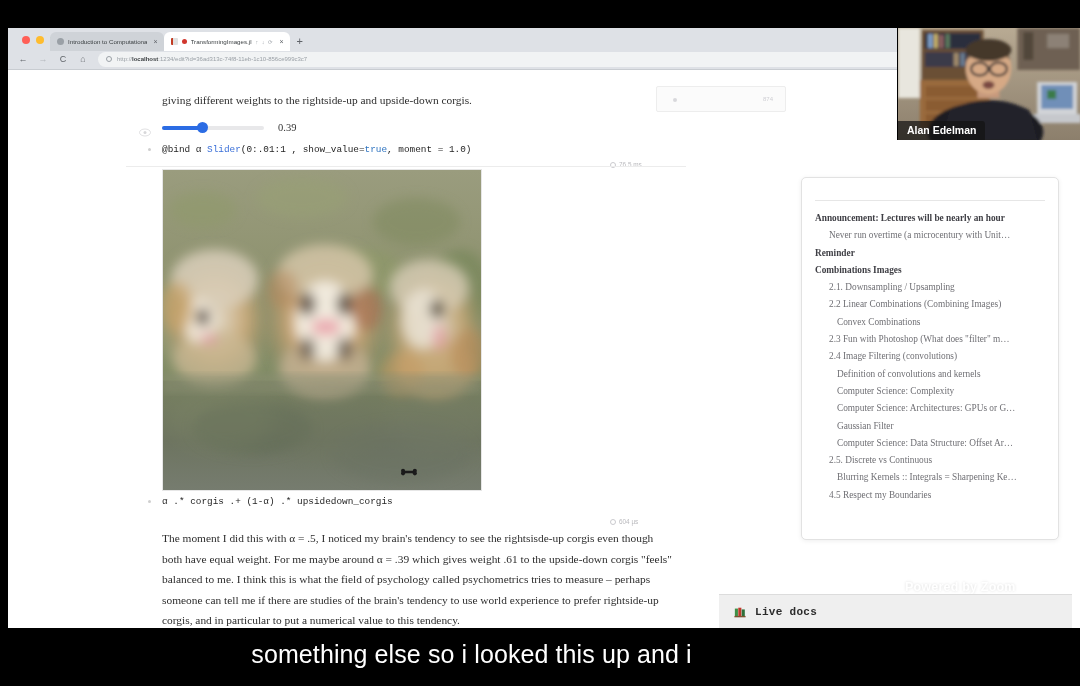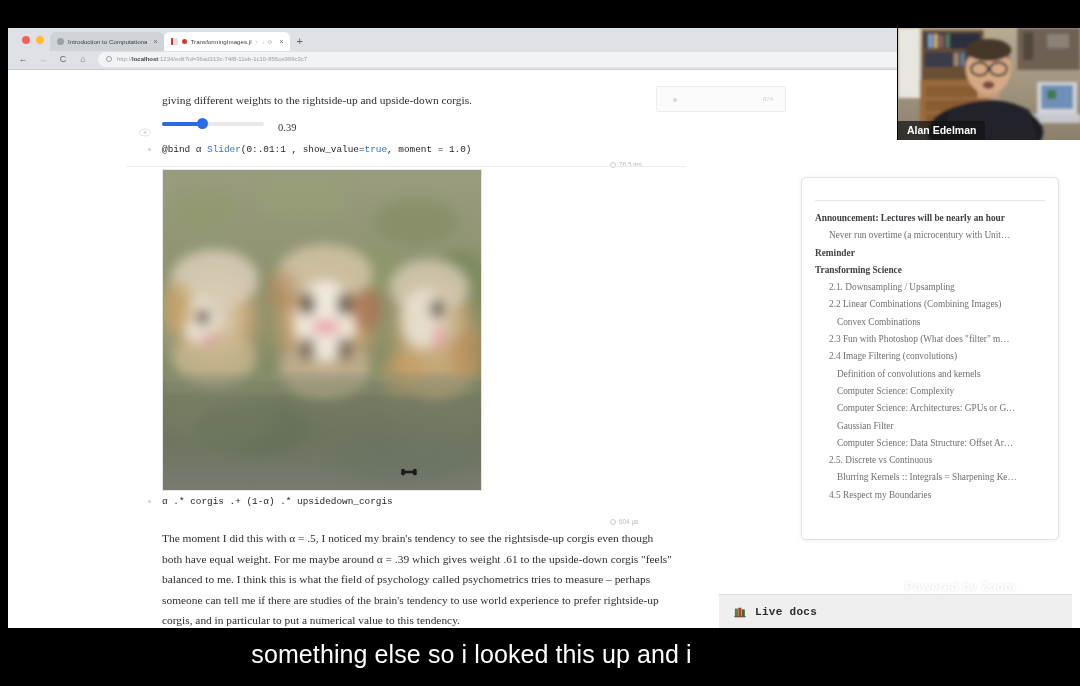--- a/index.html
+++ b/index.html
@@ -127,21 +127,21 @@
   }
 
   #intro-line { position:absolute; left:0; top:20px; width:560px; }
 
   
   #slider-cell {
     position:absolute; left:0; top:50px; width:560px; height:48px;
   }
   #slider-wrap {
     position:absolute; left:36px; top:2px;
-    display:flex; align-items:flex-start; gap:14px;
+    display:flex; align-items:center; gap:14px;
   }
   #slider-track {
     position:relative; width:102px; height:4px;
     background:#e8e8ea; border-radius:2px;
   }
   #slider-fill {
     position:absolute; left:0; top:0; height:4px;
     width:39%; background:#2b6ce4; border-radius:2px;
   }
   #slider-thumb {
@@ -497,21 +497,21 @@
 
         <div id="explain-para" class="nb-prose">The moment I did this with α = .5, I noticed my brain's tendency to see the rightsisde-up corgis even though both have equal weight. For me maybe around α = .39 which gives weight .61 to the upside-down corgis "feels" balanced to me. I think this is what the field of psychology called psychometrics tries to measure – perhaps someone can tell me if there are studies of the brain's tendency to use world experience to prefer rightside-up corgis, and in particular to put a numerical value to this tendency.</div>
       </div>
 
       <div id="toc">
         <div id="toc-rule"></div>
         <div id="toc-list">
             <div class="toc-item lvl1">Announcement: Lectures will be nearly an hour</div>
             <div class="toc-item lvl2">Never run overtime (a microcentury with Unit…</div>
             <div class="toc-item lvl1">Reminder</div>
-            <div class="toc-item lvl1">Transforming Science</div>
+            <div class="toc-item lvl1">Combinations Images</div>
             <div class="toc-item lvl2">2.1. Downsampling / Upsampling</div>
             <div class="toc-item lvl2">2.2 Linear Combinations (Combining Images)</div>
             <div class="toc-item lvl3">Convex Combinations</div>
             <div class="toc-item lvl2">2.3 Fun with Photoshop (What does "filter" m…</div>
             <div class="toc-item lvl2">2.4 Image Filtering (convolutions)</div>
             <div class="toc-item lvl3">Definition of convolutions and kernels</div>
             <div class="toc-item lvl3">Computer Science: Complexity</div>
             <div class="toc-item lvl3">Computer Science: Architectures: GPUs or G…</div>
             <div class="toc-item lvl3">Gaussian Filter</div>
             <div class="toc-item lvl3">Computer Science: Data Structure: Offset Ar…</div>

